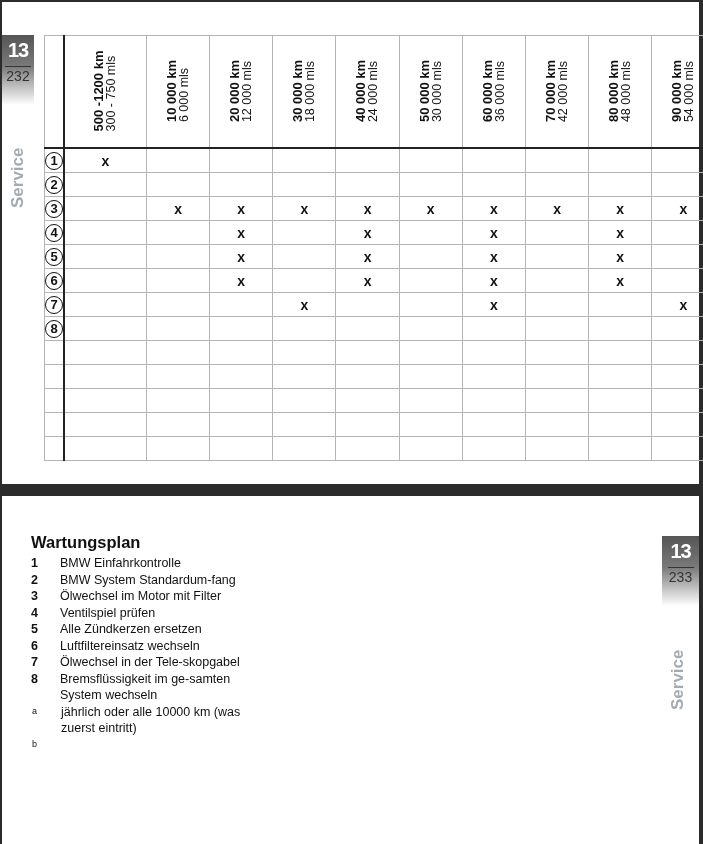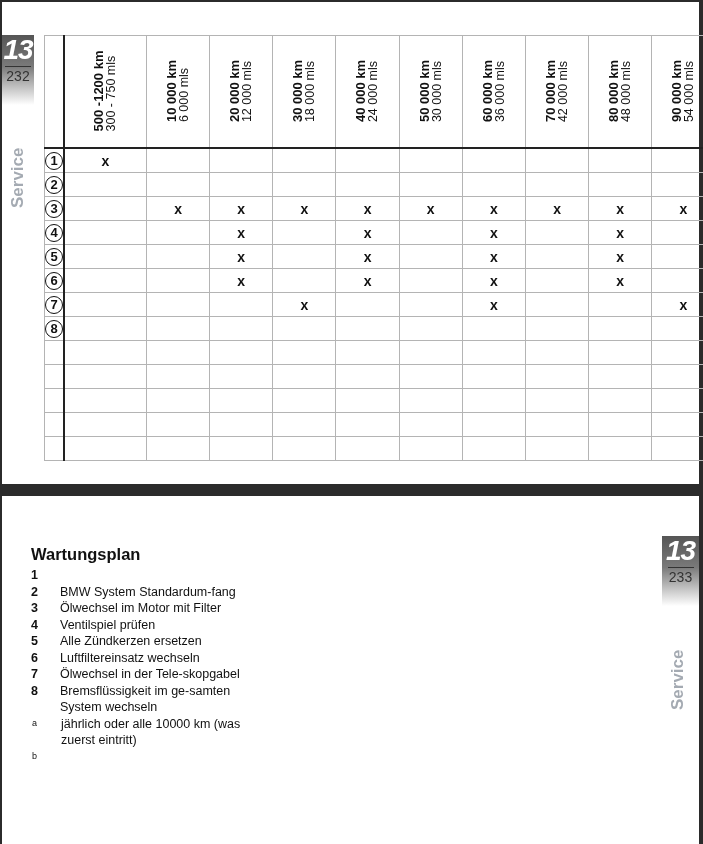--- a/index.html
+++ b/index.html
@@ -1,21 +1,21 @@
 <!DOCTYPE html>
 <html><head>
 <meta charset="utf-8">
 <style>
   html, body { margin:0; padding:0; }
   body { width:703px; height:844px; background:#2b2b2b; position:relative; overflow:hidden; font-family:"Liberation Sans", sans-serif; }
   .page { position:absolute; background:#ffffff; }
   .page-top { left:2px; top:2px; width:697px; height:482px; }
   .page-bottom { left:2px; top:496px; width:697px; height:348px; }
   .tab { position:absolute; width:32px; height:70px; background:linear-gradient(#555 0%, #7a7a7a 45%, #fff 100%); text-align:center; }
-  .tab .chap { color:#fff; font-weight:bold; font-size:28px; line-height:30px; letter-spacing:-1px;font-style:italic; }
+  .tab .chap { color:#fff; font-weight:bold; font-size:20px; line-height:30px; letter-spacing:-1px; }
   .tab .rule { width:26px; height:1px; background:#333; margin:1px auto 2px auto; }
   .tab .pg { color:#333; font-size:14px; line-height:14px; }
   .tab-left { left:0; top:33px; }
   .tab-right { left:662px; top:536px; width:37px; }
   .side-label { position:absolute; color:#a4aab2; font-weight:bold; font-size:17px; transform:rotate(-90deg); transform-origin:center; white-space:nowrap; }
   .side-left { left:-12px; top:168px; width:56px; text-align:center; }
   .side-right { left:650px; top:672px; width:56px; text-align:center; }
 
   table.plan { position:absolute; left:42px; top:33px; border-collapse:collapse; table-layout:fixed; }
   table.plan td, table.plan th { border:1px solid #b4b4b4; padding:0; text-align:center; vertical-align:middle; }
@@ -23,21 +23,21 @@
   table.plan td { height:23px; }
   table.plan .numcol { width:40px; border-right:2px solid #222; }
   table.plan tr.head th { border-bottom:2px solid #222; }
   .hdr { display:inline-block; transform:rotate(-90deg); white-space:nowrap; font-size:12.5px; line-height:13px; color:#111; text-align:left; }
   .hdr b { display:block; font-weight:bold; font-size:13px; }
   .hdr span { display:block; }
   .circ { display:inline-block; width:16px; height:16px; border:1.5px solid #111; border-radius:50%; font-weight:bold; font-size:13px; line-height:16px; text-align:center; color:#111; }
   .mark { font-weight:bold; font-size:14px; color:#111; }
 
   .legend { position:absolute; left:31px; top:533px; width:230px; color:#111; }
-  .legend h2 { margin:12px 0 3px 0; font-size:16.5px; font-weight:bold; }
+  .legend h2 { margin:0 0 3px 0; font-size:16.5px; font-weight:bold; }
   .legend .item { display:flex; font-size:12.5px; line-height:16.5px; }
   .legend .k { width:29px; font-weight:bold; flex:none; }
   .legend .k.fn { font-weight:normal; font-size:9px; line-height:14px; padding-left:1px; }
   .legend .v { flex:1; }
 </style>
 </head>
 <body>
 
 <div class="page page-top">
   <div class="tab tab-left">
@@ -254,20 +254,21 @@
   <div class="rule"></div>
   <div class="pg">233</div>
 </div>
 <div class="side-label side-right">Service</div>
 
 <div class="legend">
   <h2>Wartungsplan</h2>
   <div id="legend-items">
       <div class="item">
         <div class="k">1</div>
+        <div class="v">BMW Einfahrkontrolle</div>
       </div>
       <div class="item">
         <div class="k">2</div>
         <div class="v">BMW System Standardum-fang</div>
       </div>
       <div class="item">
         <div class="k">3</div>
         <div class="v">Ölwechsel im Motor mit Filter</div>
       </div>
       <div class="item">

